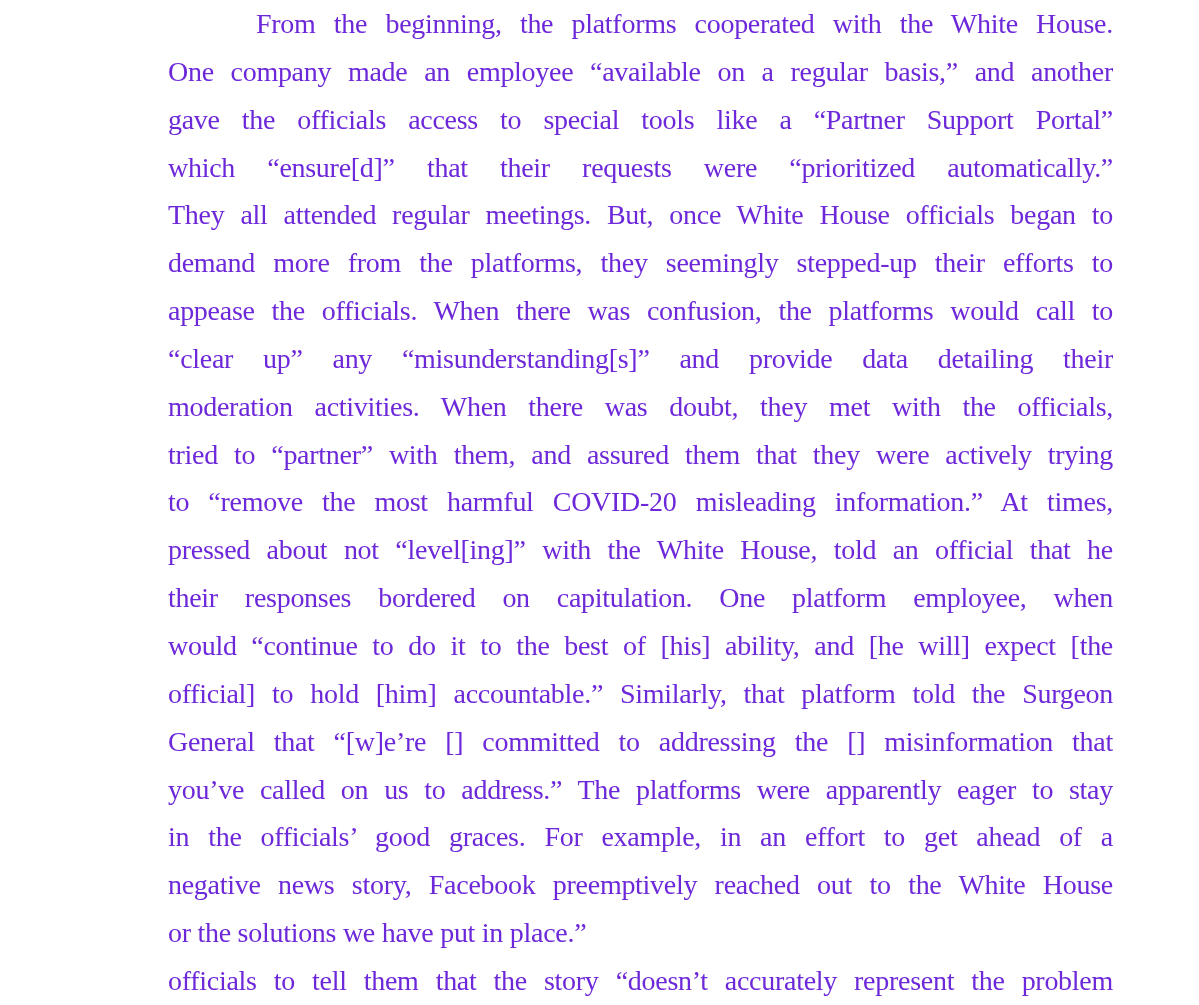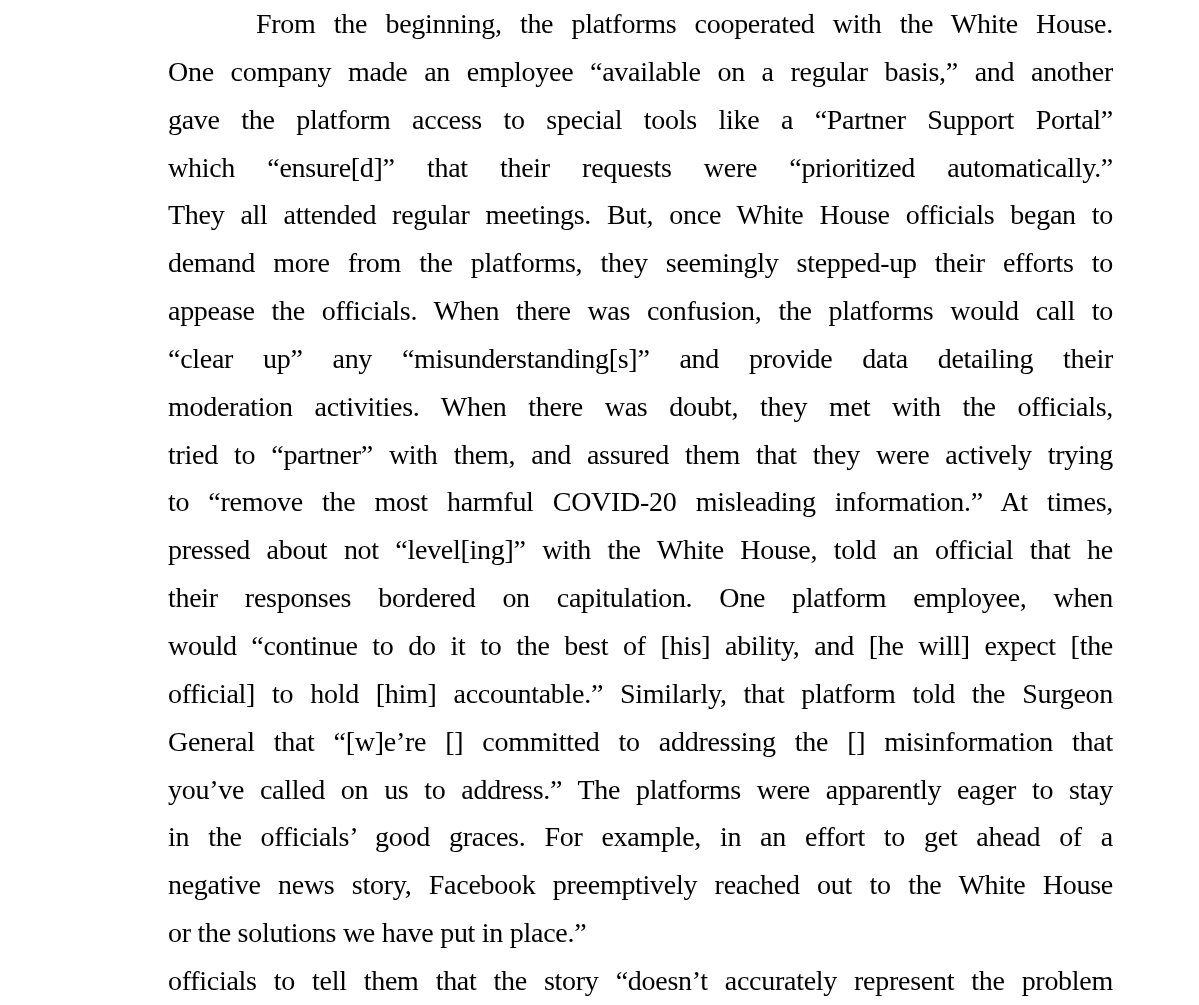--- a/index.html
+++ b/index.html
@@ -23,42 +23,42 @@
     left: 168px;
     top: 0;
     width: 945px;
     color: #000000;
   }
   .line {
     font-family: "Liberation Serif", "DejaVu Serif", serif;
     font-size: 28px;
     line-height: 47.85px;
     letter-spacing: -0.01em;
-    color: #000000;
+    color: #6d28d9;
     text-align: justify;
     text-align-last: justify;
     overflow: hidden;
     white-space: normal;
     height: 47.85px;
   }
   .line.first {
     text-indent: 88px;
   }
   .line.last {
     text-align-last: left;
   }
 </style>
 </head>
 <body>
 
 <div class="page">
   <div class="para">
     <div class="line first">From the beginning, the platforms cooperated with the White House.</div>
     <div class="line">One company made an employee “available on a regular basis,” and another</div>
-    <div class="line">gave the platform access to special tools like a “Partner Support Portal”</div>
+    <div class="line">gave the officials access to special tools like a “Partner Support Portal”</div>
     <div class="line">which “ensure[d]” that their requests were “prioritized automatically.”</div>
     <div class="line">They all attended regular meetings. But, once White House officials began to</div>
     <div class="line">demand more from the platforms, they seemingly stepped-up their efforts to</div>
     <div class="line">appease the officials. When there was confusion, the platforms would call to</div>
     <div class="line">“clear up” any “misunderstanding[s]” and provide data detailing their</div>
     <div class="line">moderation activities. When there was doubt, they met with the officials,</div>
     <div class="line">tried to “partner” with them, and assured them that they were actively trying</div>
     <div class="line">to “remove the most harmful COVID-20 misleading information.” At times,</div>
     <div class="line">pressed about not “level[ing]” with the White House, told an official that he</div>
     <div class="line">their responses bordered on capitulation. One platform employee, when</div>

